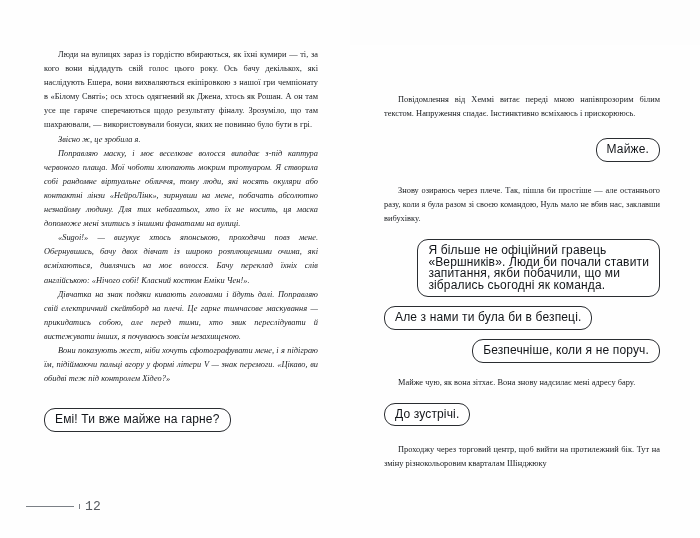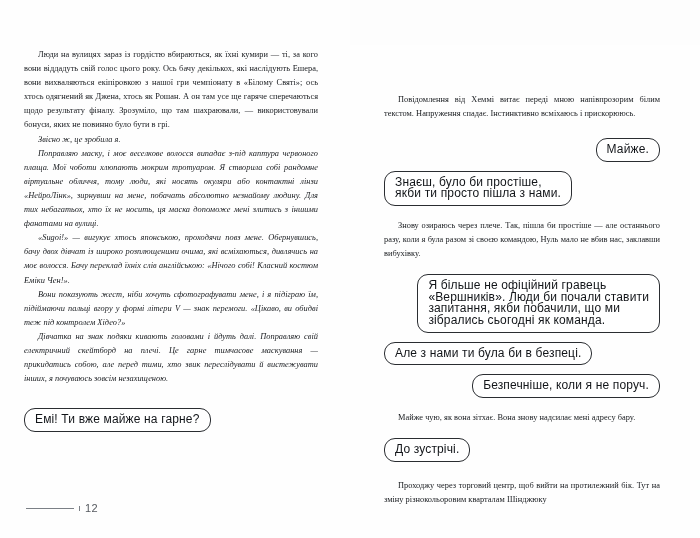--- a/index.html
+++ b/index.html
@@ -24,21 +24,21 @@
     display: flex;
   }
 
   .page {
     position: relative;
     width: 350px;
     height: 538px;
     box-sizing: border-box;
     background: #fefefe;
   }
-  .page-left  { padding: 48px 32px 0 24px; }
+  .page-left  { padding: 48px 32px 0 44px; }
   .page-right { padding: 48px 40px 0 34px; margin-top: 45px; }
 
   .body-text {
     font-family: "Liberation Serif", "DejaVu Serif", serif;
     font-size: 8.35px;
     line-height: 14.1px;
     text-align: justify;
     text-indent: 14px;
     margin: 0;
     color: #16191d;
@@ -75,22 +75,22 @@
   .gap-md  { height: 13px; }
   .gap-lg  { height: 17px; }
   .gap-xl  { height: 22px; }
 
   
   .folio {
     position: absolute;
     bottom: 24px;
     display: flex;
     align-items: center;
-    font-family: Liberation Sans, sans-serif;
-    font-size: 11px;
+    font-family: Liberation Mono, monospace;
+    font-size: 13px;
     color: #5a5f66;
     justify-content: center;
   }
   .folio-left  { left: 26px; }
   .folio-right { right: 38px; flex-direction: column; }
   .folio .rule {
     height: 1px;
     width: 48px;
     background: #7b8086;
   }
@@ -109,22 +109,22 @@
 <body>
 
 <div class="spread">
 
   <div class="page page-left">
 
     <p class="body-text">Люди на вулицях зараз із гордістю вбираються, як їхні кумири — ті, за кого вони віддадуть свій голос цього року. Ось бачу декількох, які наслідують Ешера, вони вихваляються екіпіровкою з нашої гри чемпіонату в «Білому Святі»; ось хтось одягнений як Джена, хтось як Рошан. А он там усе ще гаряче сперечаються щодо результату фіналу. Зрозуміло, що там шахраювали, — використовували бонуси, яких не повинно було бути в грі.</p>
     <p class="body-text">Звісно ж, це зробила я.</p>
     <p class="body-text">Поправляю маску, і моє веселкове волосся випадає з-під каптура червоного плаща. Мої чоботи хлюпають мокрим тротуаром. Я створила собі рандомне віртуальне обличчя, тому люди, які носять окуляри або контактні лінзи «НейроЛінк», зирнувши на мене, побачать абсолютно незнайому людину. Для тих небагатьох, хто їх не носить, ця маска допоможе мені злитись з іншими фанатами на вулиці.</p>
     <p class="body-text">«Sugoi!» — вигукує хтось японською, проходячи повз мене. Обернувшись, бачу двох дівчат із широко розплющеними очима, які всміхаються, дивлячись на моє волосся. Бачу переклад їхніх слів англійською: «Нічого собі! Класний костюм Еміки Чен!».</p>
+    <p class="body-text">Дівчатка на знак подяки кивають головами і йдуть далі. Поправляю свій електричний скейтборд на плечі. Це гарне тимчасове маскування — прикидатись собою, але перед тими, хто звик переслідувати й вистежувати інших, я почуваюсь зовсім незахищеною.</p>
     <p class="body-text">Вони показують жест, ніби хочуть сфотографувати мене, і я підіграю їм, підіймаючи пальці вгору у формі літери V — знак перемоги. «Цікаво, ви обидві теж під контролем Хідео?»</p>
-    <p class="body-text">Дівчатка на знак подяки кивають головами і йдуть далі. Поправляю свій електричний скейтборд на плечі. Це гарне тимчасове маскування — прикидатись собою, але перед тими, хто звик переслідувати й вистежувати інших, я почуваюсь зовсім незахищеною.</p>
 
     <div class="gap-xl"></div>
 
     <div class="bubble-row left">
       <span class="bubble align-left">Емі! Ти вже майже на гарне?</span>
     </div>
 
     <div class="folio folio-left">
       <span class="rule"></span>
       <span class="tick"></span>
@@ -137,24 +137,20 @@
     <p class="body-text">Повідомлення від Хеммі витає переді мною напівпрозорим білим текстом. Напруження спадає. Інстинктивно всміхаюсь і прискорююсь.</p>
 
     <div class="gap-lg"></div>
 
     <div class="bubble-row right">
       <span class="bubble align-left">Майже.</span>
     </div>
 
     <div class="gap-sm"></div>
 
-    <div class="bubble-row left">
-      <span class="bubble align-left">Знаєш, було би простіше,
-якби ти просто пішла з нами.</span>
-    </div>
 
     <div class="gap-md"></div>
 
     <p class="body-text">Знову озираюсь через плече. Так, пішла би простіше — але останнього разу, коли я була разом зі своєю командою, Нуль мало не вбив нас, заклавши вибухівку.</p>
 
     <div class="gap-md"></div>
 
     <div class="bubble-row right">
       <span class="bubble align-right">Я більше не офіційний гравець
 «Вершників». Люди би почали ставити

